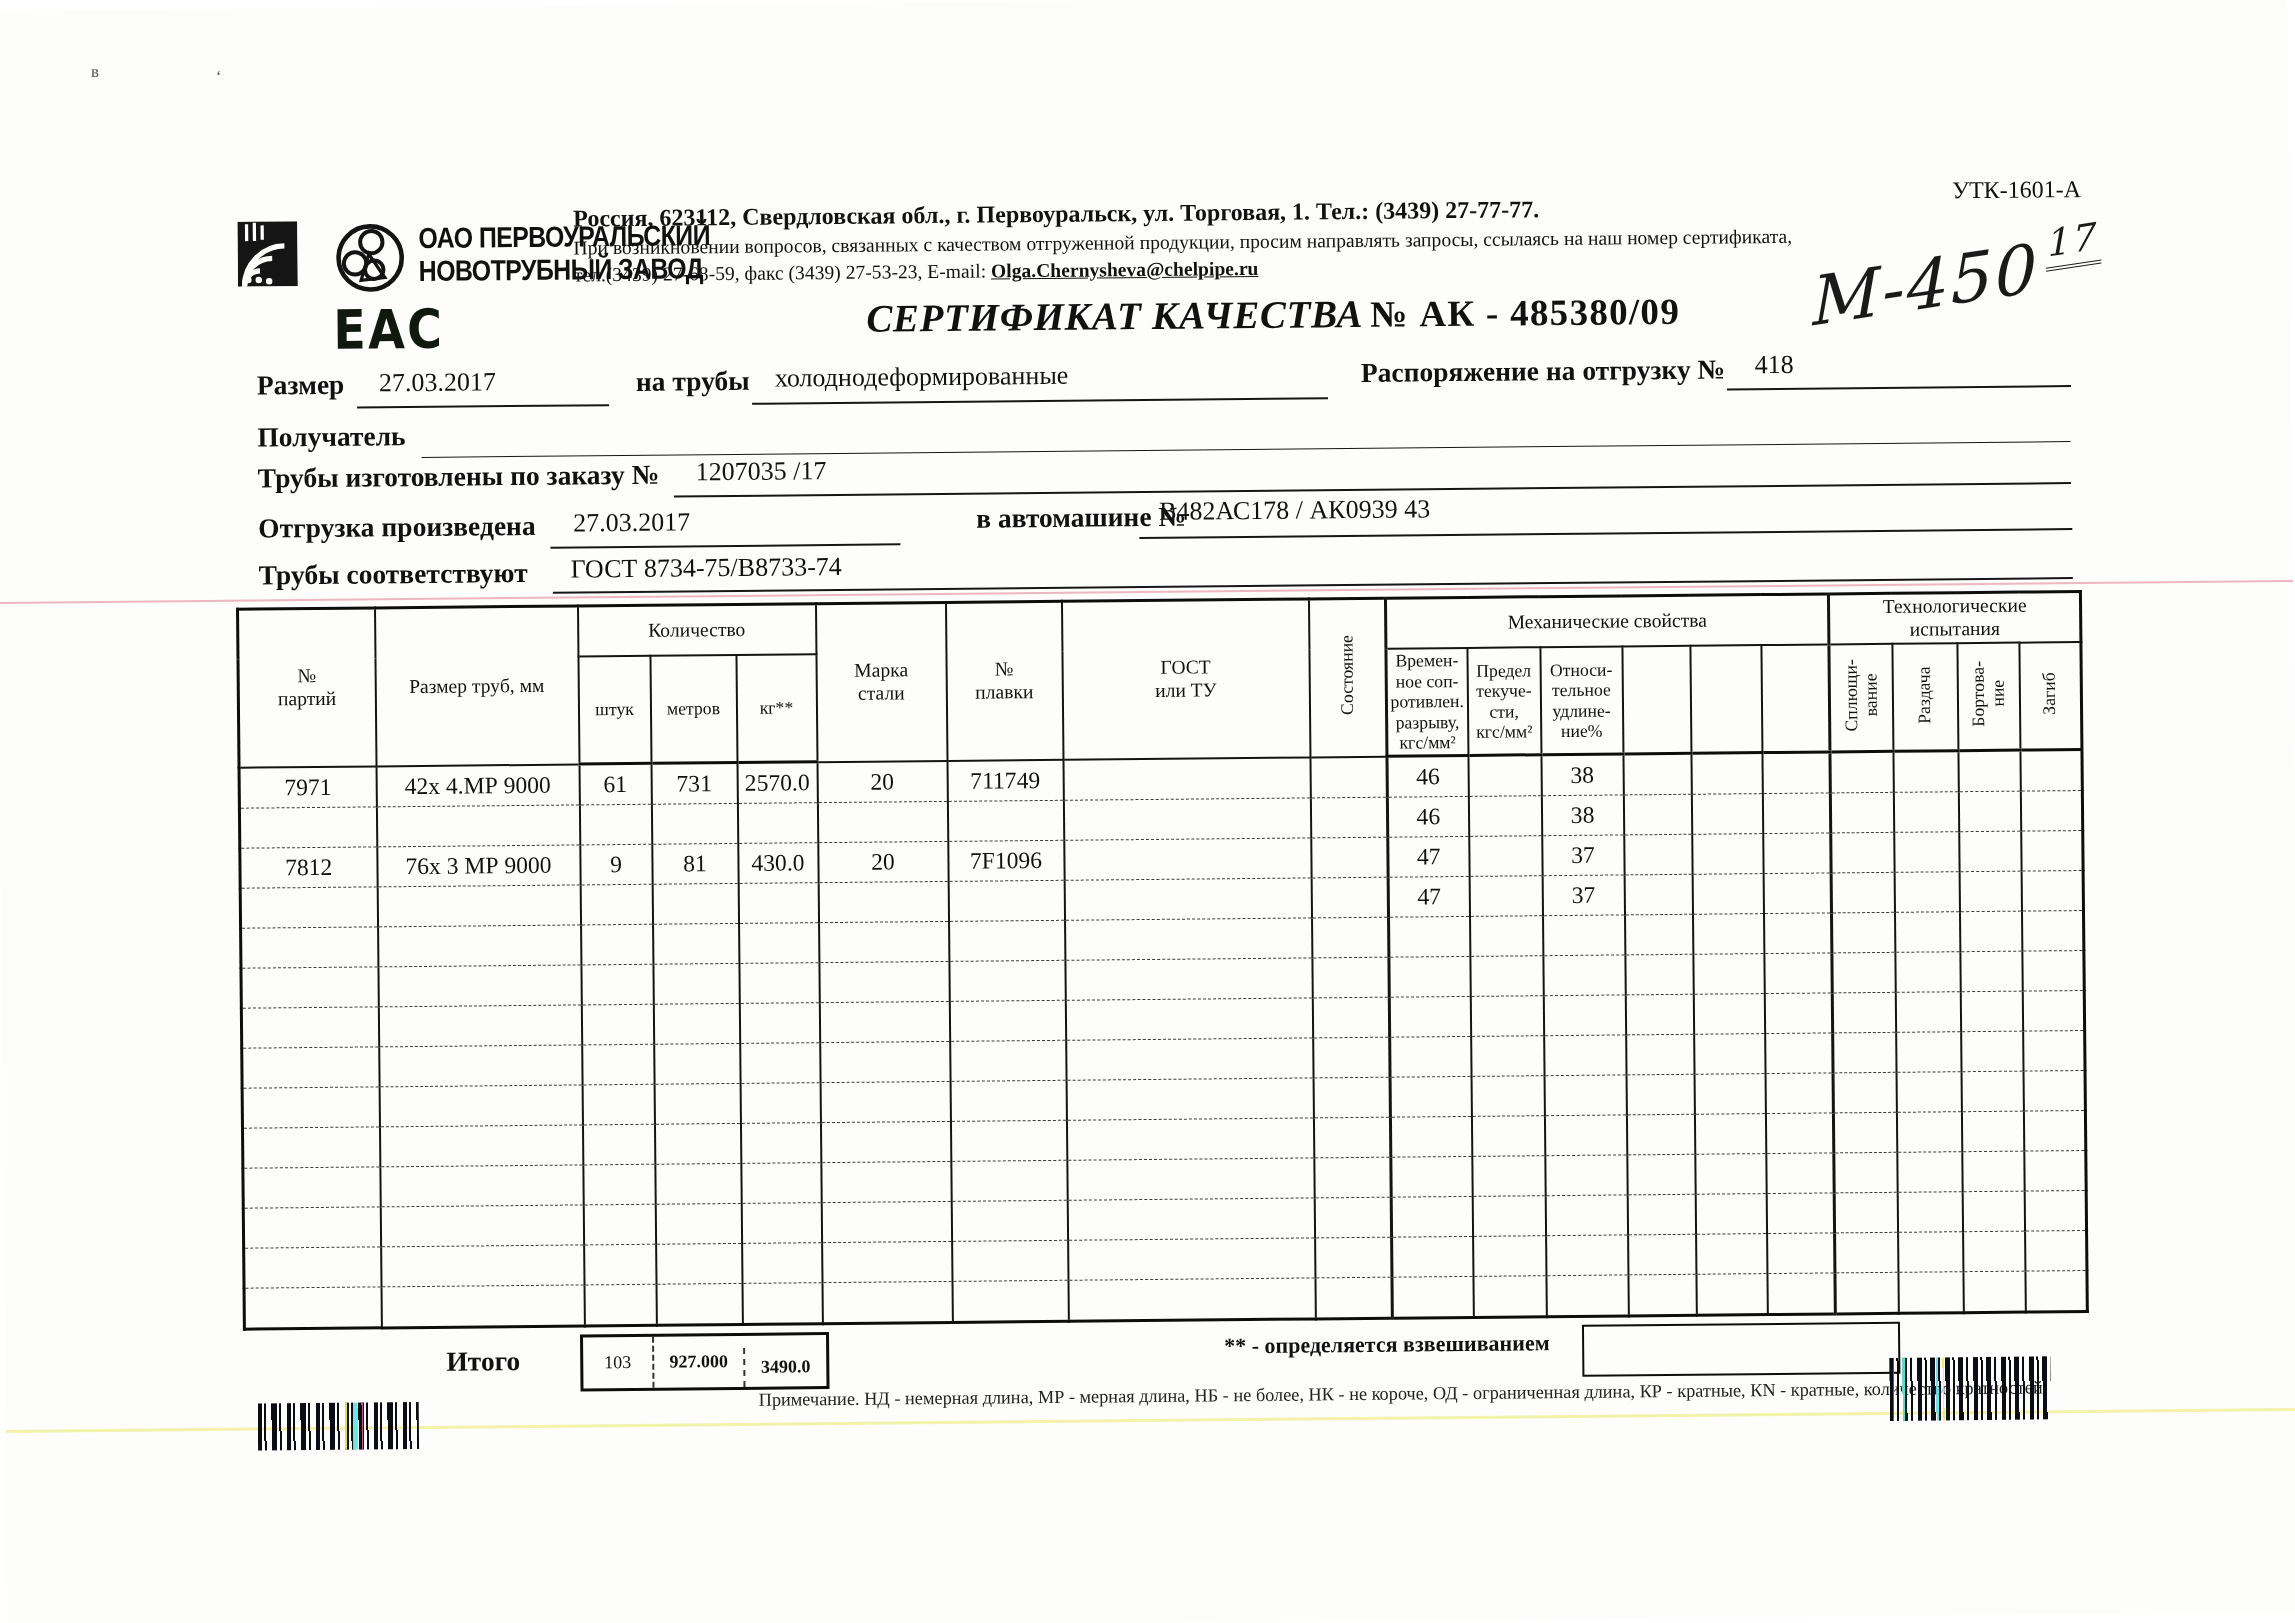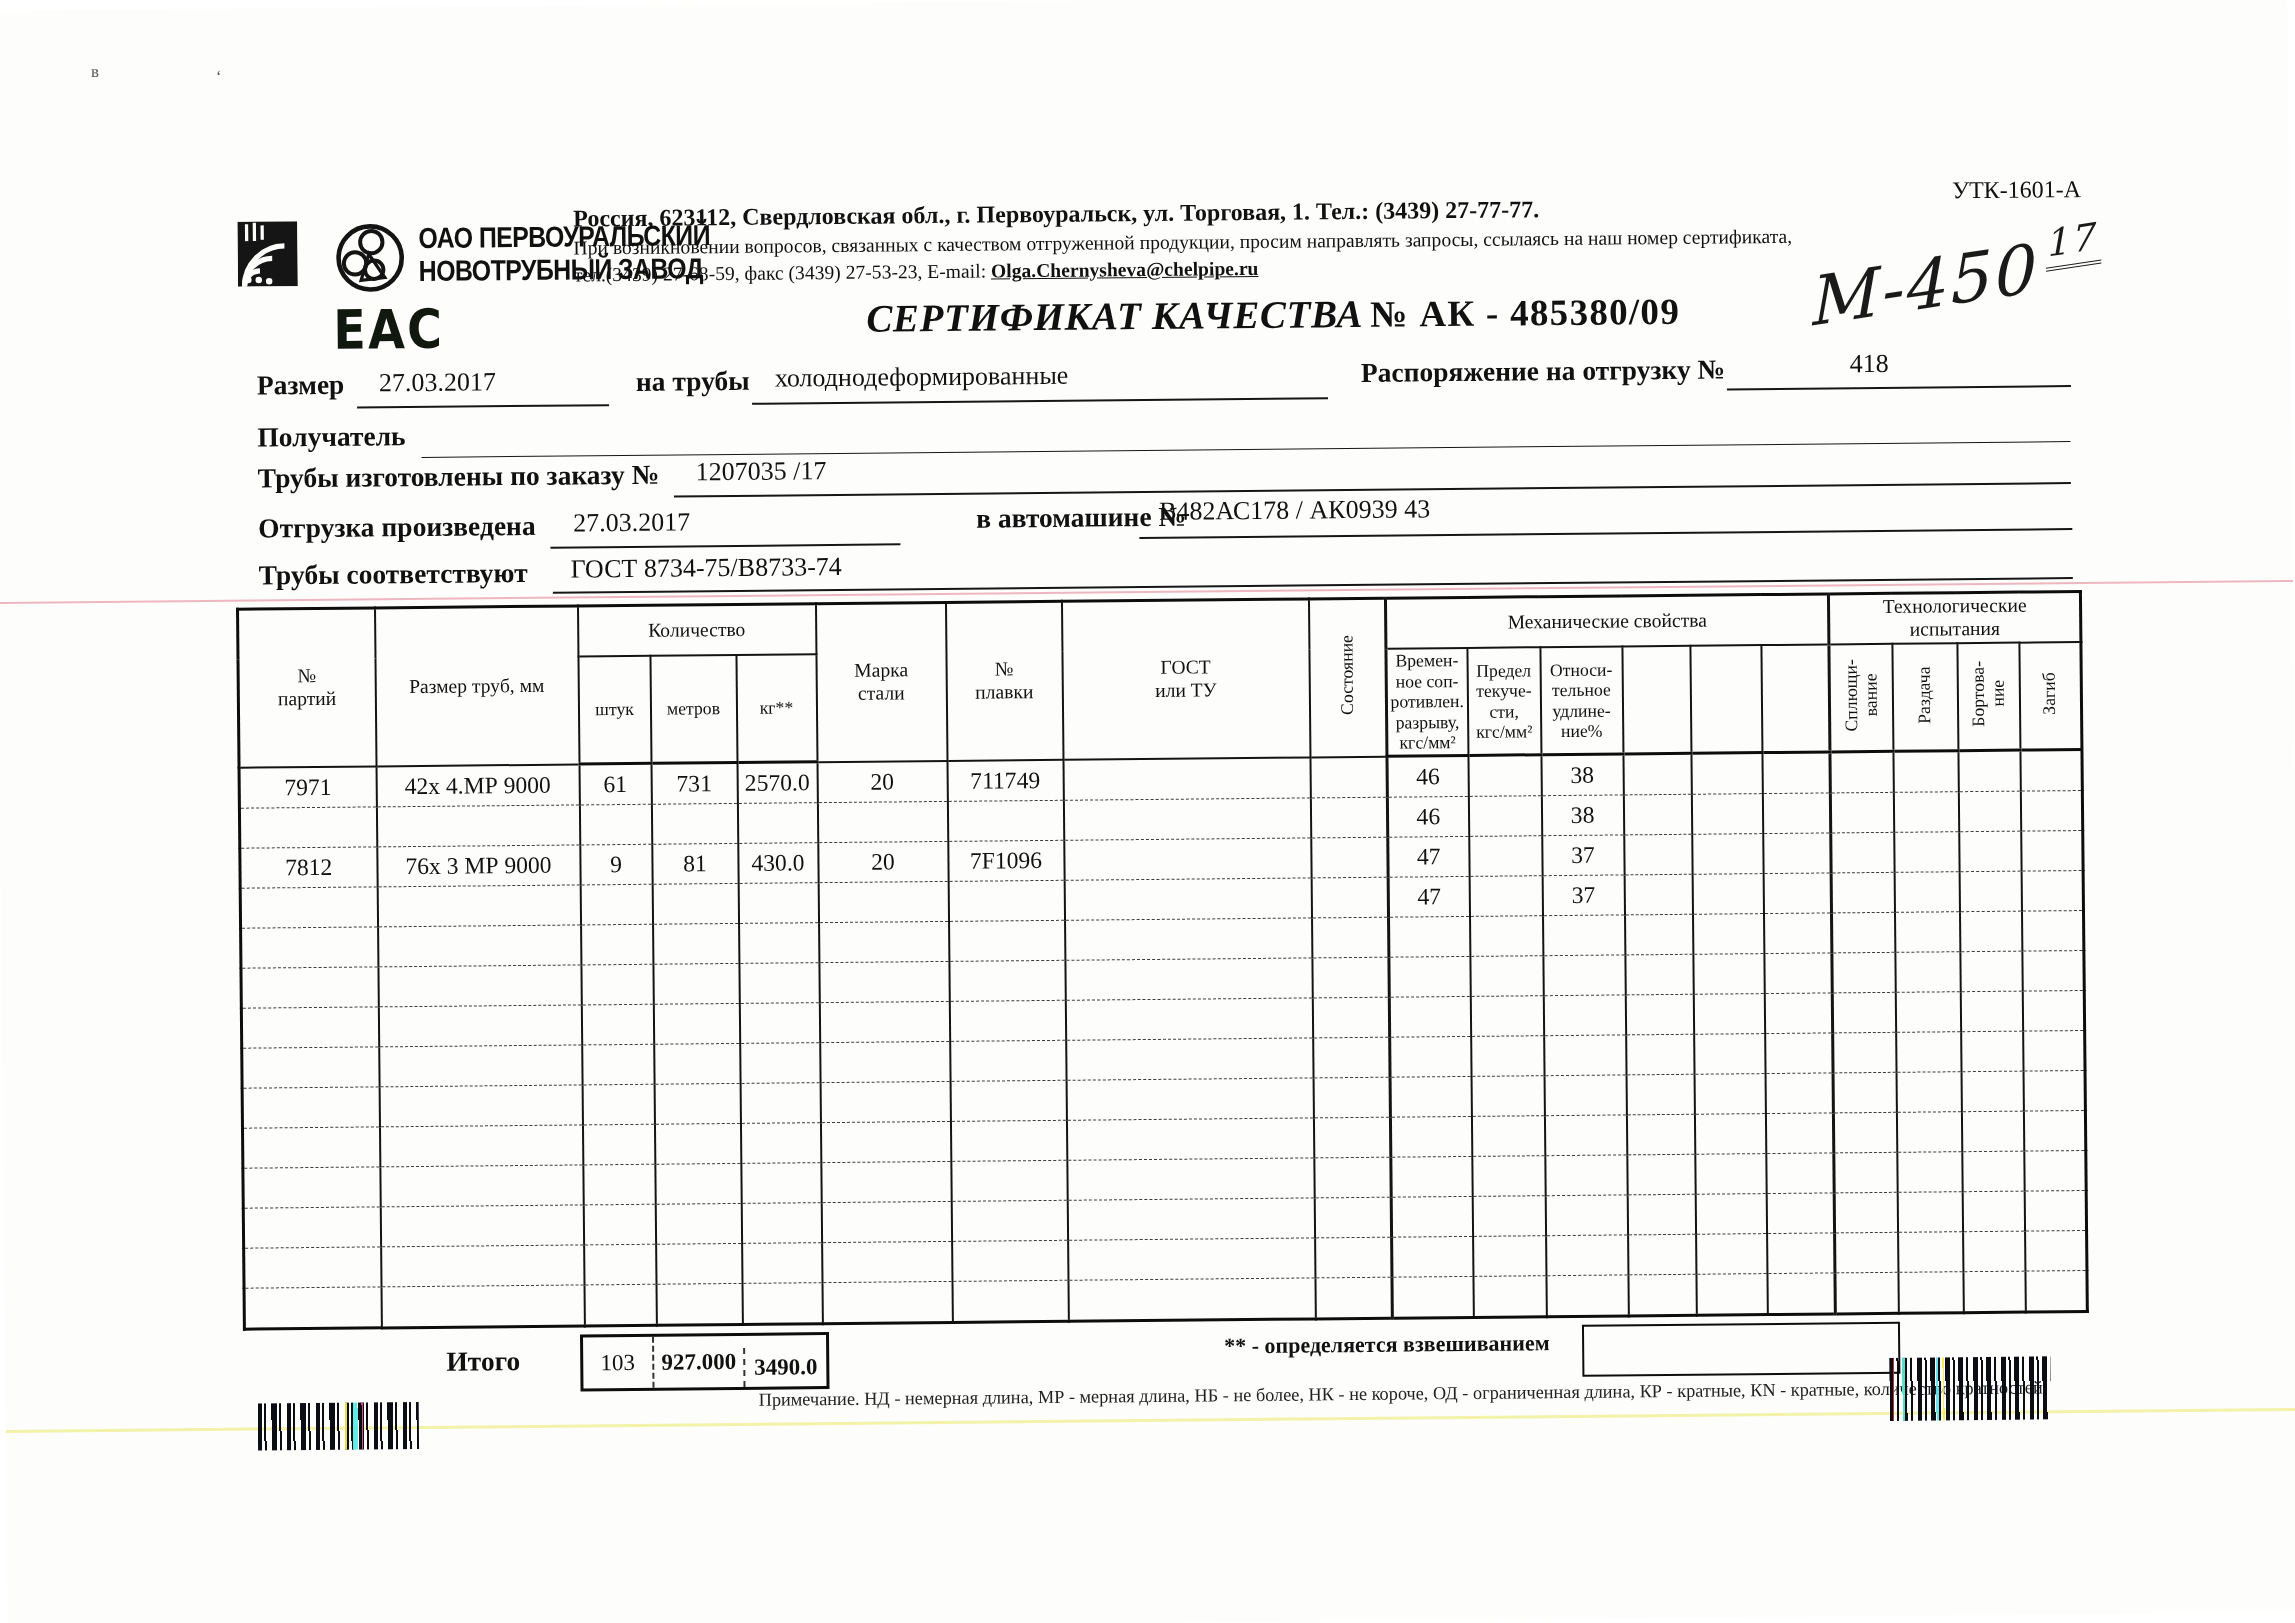--- a/index.html
+++ b/index.html
@@ -35,21 +35,21 @@
   tr.h1 th{font-size:19.6px;}
   tr.h2 th{border-bottom:3.9px solid #0d0d0d;}
   table.cert td{height:39px;padding:0 2.6px;font-size:23.6px;text-align:center;vertical-align:middle;
                 border-top:none;border-bottom:1.3px dashed #3c3c3c;white-space:nowrap;}
   .vert{writing-mode:vertical-rl;transform:rotate(180deg);white-space:pre-line;line-height:1.12;
         display:inline-block;font-size:17.7px;}
   .gl{border-left-width:3.3px !important;}
 
   
   .totals-box{position:absolute;border:3.3px solid #0d0d0d;display:flex;background:transparent;}
-  .totals-cell{display:flex;align-items:center;justify-content:center;font-size:23px;}
+  .totals-cell{display:flex;align-items:center;justify-content:center;font-size:18px;}
   .totals-cell + .totals-cell{border-left:2px dashed #333;font-weight:bold;}
   .empty-box{position:absolute;border:2.6px solid #0d0d0d;background:transparent;}
   .weigh{font-size:22px;font-weight:bold;white-space:nowrap;}
   .footnote{font-size:18.3px;white-space:nowrap;color:#222;}
 
   
   .pink-line{position:absolute;left:0;width:2295px;height:2px;background:#e590a2;opacity:.65;}
   .yellow-line{position:absolute;left:0;width:2295px;height:2.6px;background:#eded8e;opacity:.75;}
   .artifact{position:absolute;font-size:17px;color:#555;}
 
@@ -119,21 +119,21 @@
   <div class="abs title-main" style="left:871px;top:293px;">СЕРТИФИКАТ КАЧЕСТВА</div>
   <div class="abs title-num" style="left:1375px;top:295px;">№  АК -  485380/09</div>
 
   <span class="abs lbl" style="left:261px;top:361px;">Размер</span>
   <span class="abs val" style="left:383px;top:361px;">27.03.2017</span>
   <div class="rule" style="left:361px;top:399px;width:252px;"></div>
   <span class="abs lbl" style="left:640px;top:361px;">на трубы</span>
   <span class="abs val" style="left:779px;top:360px;">холоднодеформированные</span>
   <div class="rule" style="left:756px;top:399px;width:576px;"></div>
   <span class="abs lbl" style="left:1365px;top:359px;">Распоряжение на отгрузку №</span>
-  <span class="abs val" style="left:1854px;top:356px;">418</span>
+  <span class="abs val" style="left:1759px;top:356px;">418</span>
   <div class="rule" style="left:1731px;top:394px;width:344px;"></div>
 
   <span class="abs lbl" style="left:261px;top:413px;">Получатель</span>
   <div class="rule" style="left:425px;top:450px;width:1649px;height:1.3px;"></div>
 
   <span class="abs lbl" style="left:261px;top:454px;">Трубы изготовлены по заказу №</span>
   <span class="abs val" style="left:699px;top:453px;">1207035  /17</span>
   <div class="rule" style="left:677px;top:491px;width:1397px;"></div>
 
   <span class="abs lbl" style="left:261px;top:504px;">Отгрузка произведена</span>

